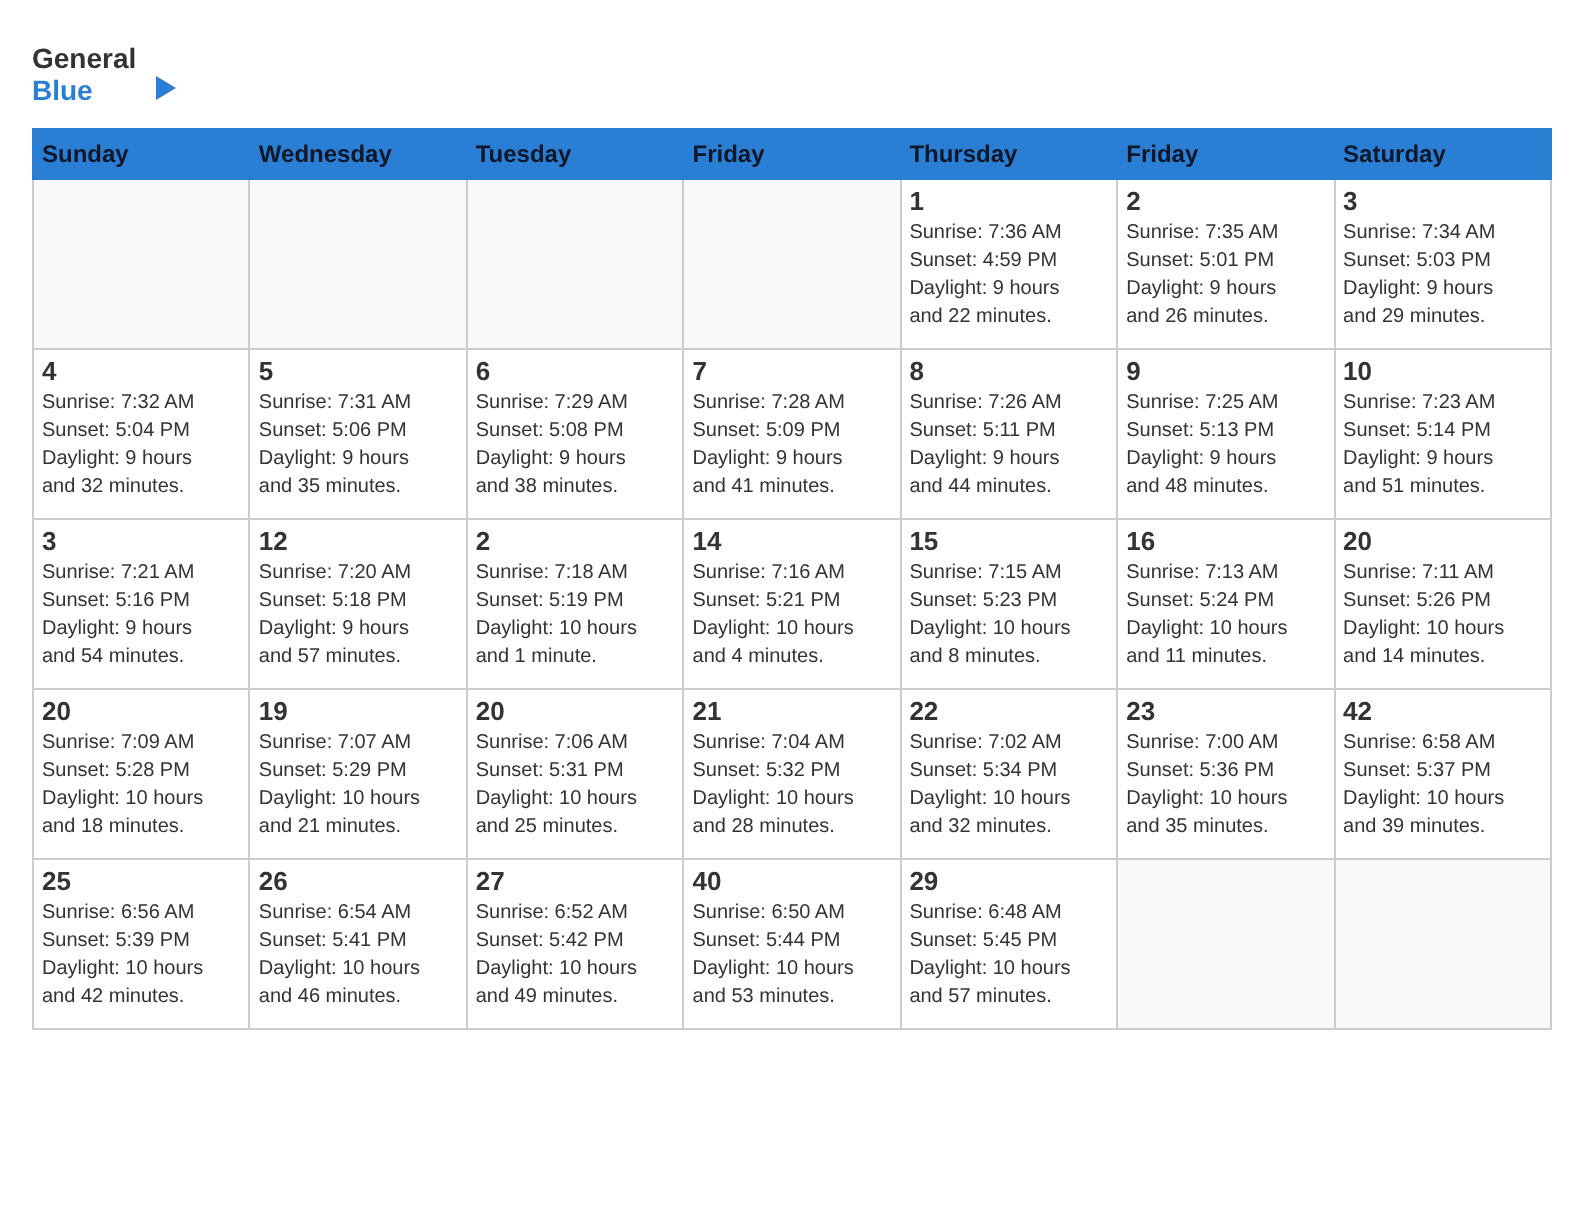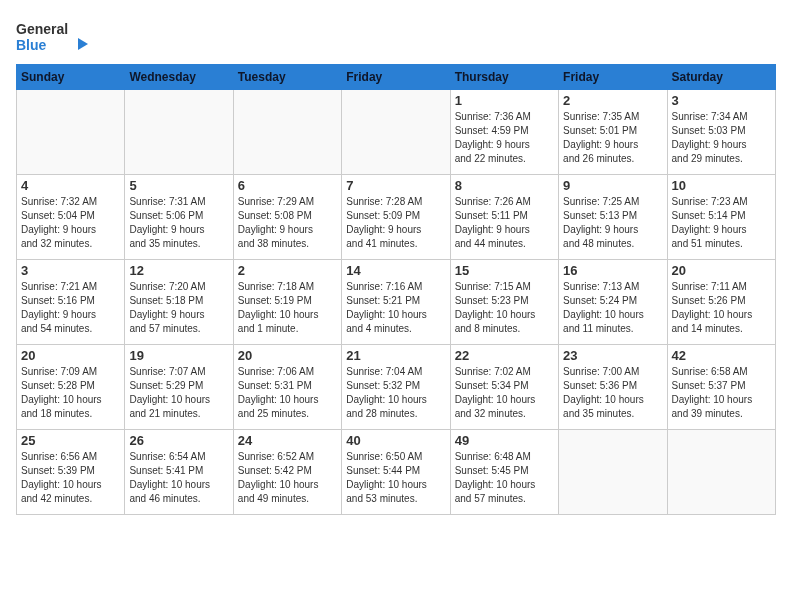--- a/index.html
+++ b/index.html
@@ -213,28 +213,28 @@
       <tr>
         <td>
           <div class="day-number">25</div>
           <div class="day-info">Sunrise: 6:56 AM<br>Sunset: 5:39 PM<br>Daylight: 10 hours<br>and 42 minutes.</div>
         </td>
         <td>
           <div class="day-number">26</div>
           <div class="day-info">Sunrise: 6:54 AM<br>Sunset: 5:41 PM<br>Daylight: 10 hours<br>and 46 minutes.</div>
         </td>
         <td>
-          <div class="day-number">24</div>
+          <div class="day-number">27</div>
           <div class="day-info">Sunrise: 6:52 AM<br>Sunset: 5:42 PM<br>Daylight: 10 hours<br>and 49 minutes.</div>
         </td>
         <td>
           <div class="day-number">40</div>
           <div class="day-info">Sunrise: 6:50 AM<br>Sunset: 5:44 PM<br>Daylight: 10 hours<br>and 53 minutes.</div>
         </td>
         <td>
-          <div class="day-number">49</div>
+          <div class="day-number">29</div>
           <div class="day-info">Sunrise: 6:48 AM<br>Sunset: 5:45 PM<br>Daylight: 10 hours<br>and 57 minutes.</div>
         </td>
         <td class="empty"></td>
         <td class="empty"></td>
       </tr>
     </tbody>
 </table>
 
 </body></html>

